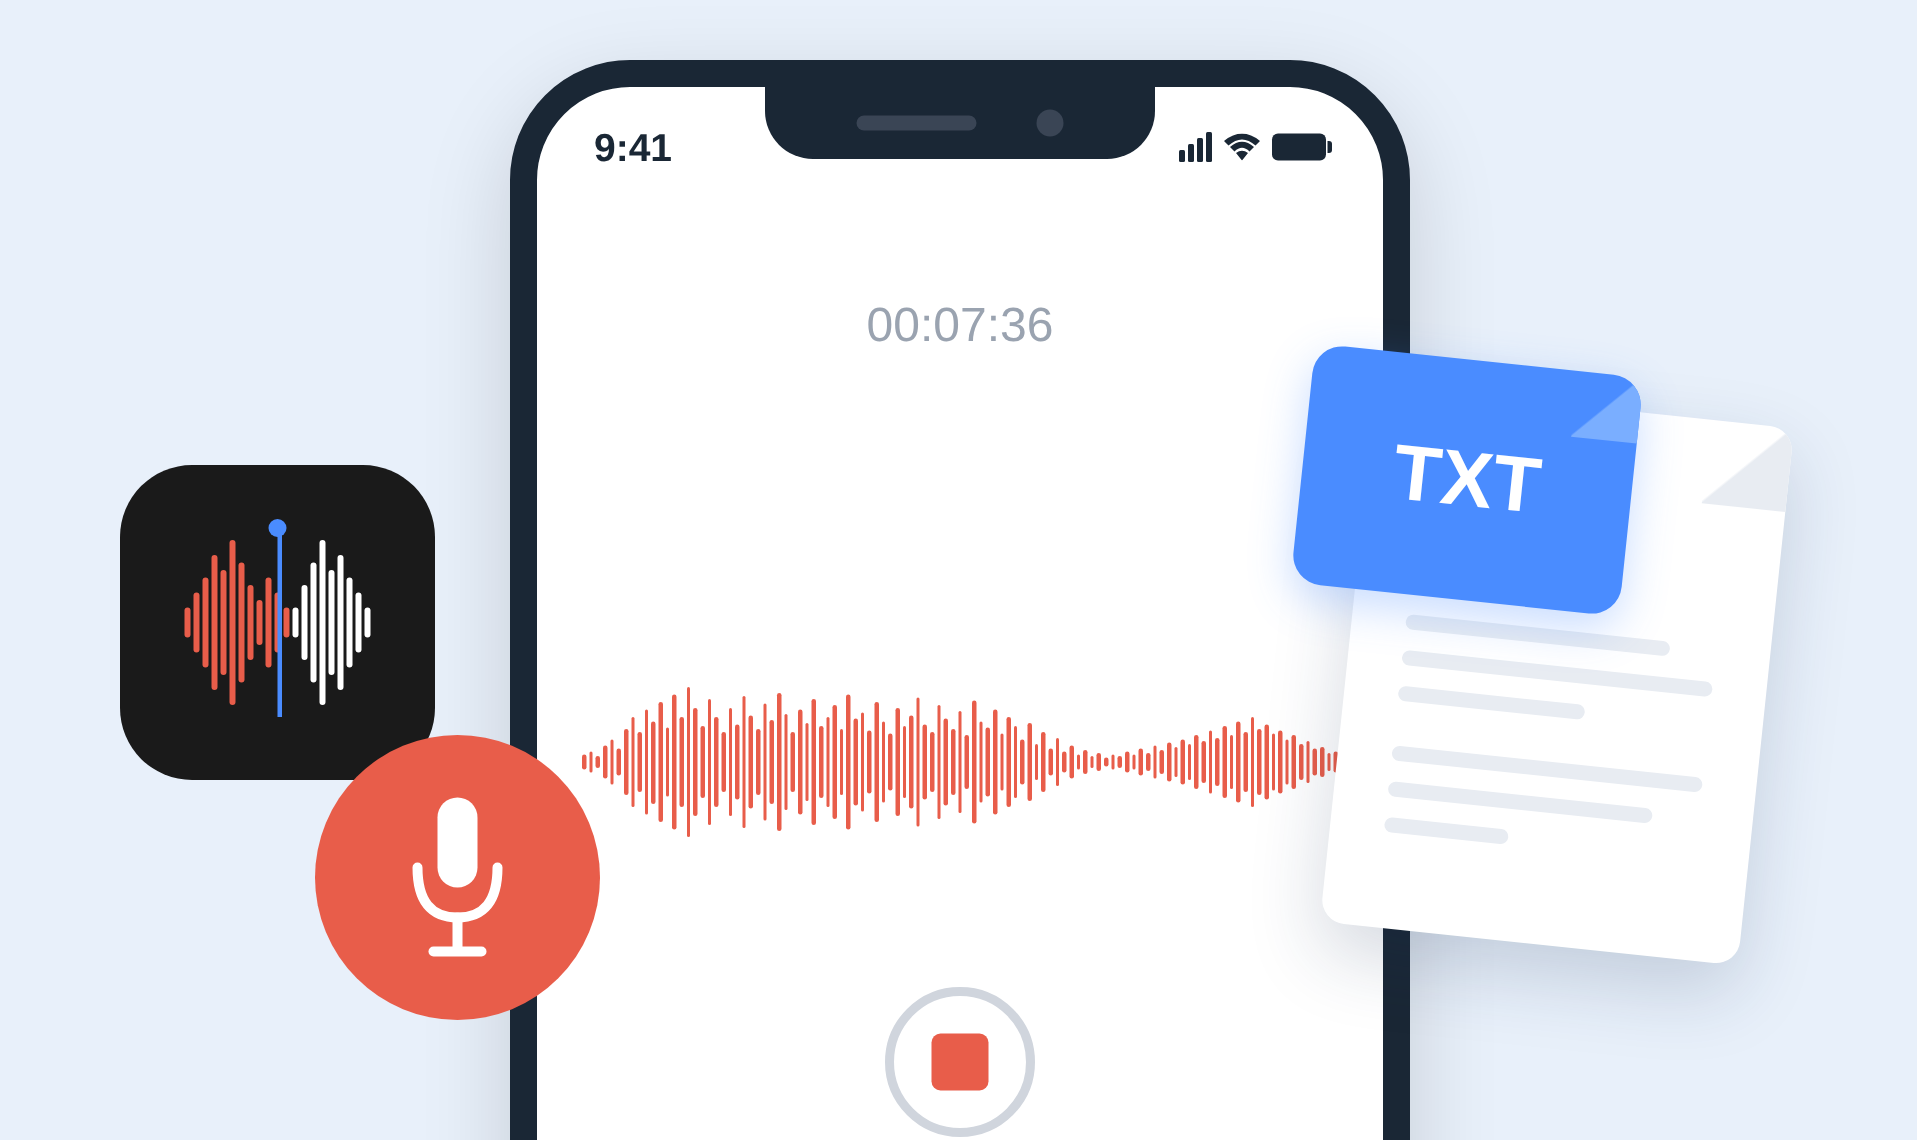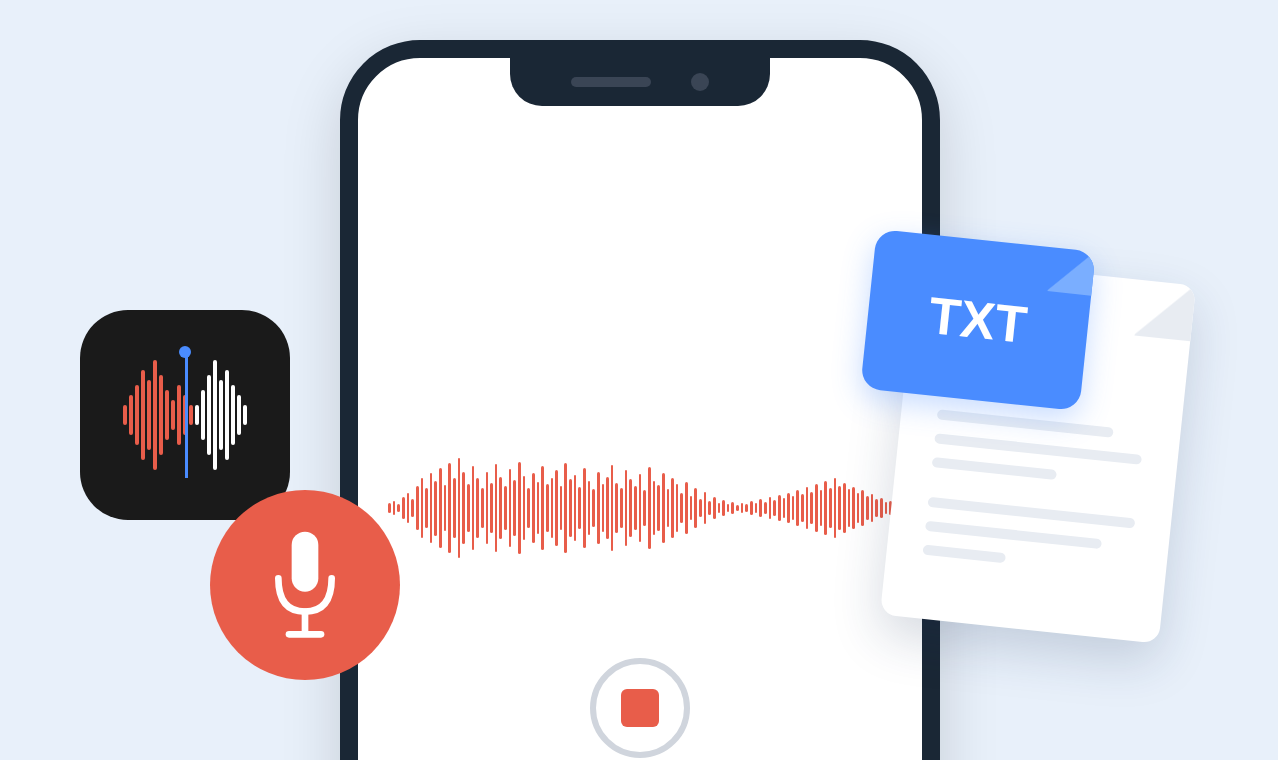--- a/index.html
+++ b/index.html
@@ -240,21 +240,37 @@
 }
 </style>
 </head>
 <body>
 
 <div class="phone">
   <div class="notch">
     <div class="speaker"></div>
     <div class="camera"></div>
   </div>
+  <div class="status-bar">
+    <span>9:41</span>
+    <div class="status-right">
+      <div class="signal-icon">
+        <div class="signal-bar sb1"></div>
+          <div class="signal-bar sb2"></div>
+          <div class="signal-bar sb3"></div>
+          <div class="signal-bar sb4"></div>
+      </div>
+      <svg class="wifi-icon" viewBox="0 0 24 18">
+          <path d="M12 18 L8 13 Q12 10 16 13 Z M4 9 Q12 2 20 9 L17 12 Q12 7 7 12 Z M0 5 Q12 -5 24 5 L21 8 Q12 0 3 8 Z" fill="#1a2735"></path>
+        </svg>
+      <div class="battery-icon"></div>
+    </div>
+  </div>
   <div class="phone-content">
+    <div class="record-time">00:07:36</div>
   </div>
   <div class="waveform-container" id="phone-wave">
       <div class="wave-bar" style="height: 10px;"></div>
       <div class="wave-bar" style="height: 14px;"></div>
       <div class="wave-bar" style="height: 8px;"></div>
       <div class="wave-bar" style="height: 22px;"></div>
       <div class="wave-bar" style="height: 30px;"></div>
       <div class="wave-bar" style="height: 18px;"></div>
       <div class="wave-bar" style="height: 44px;"></div>
       <div class="wave-bar" style="height: 60px;"></div>

